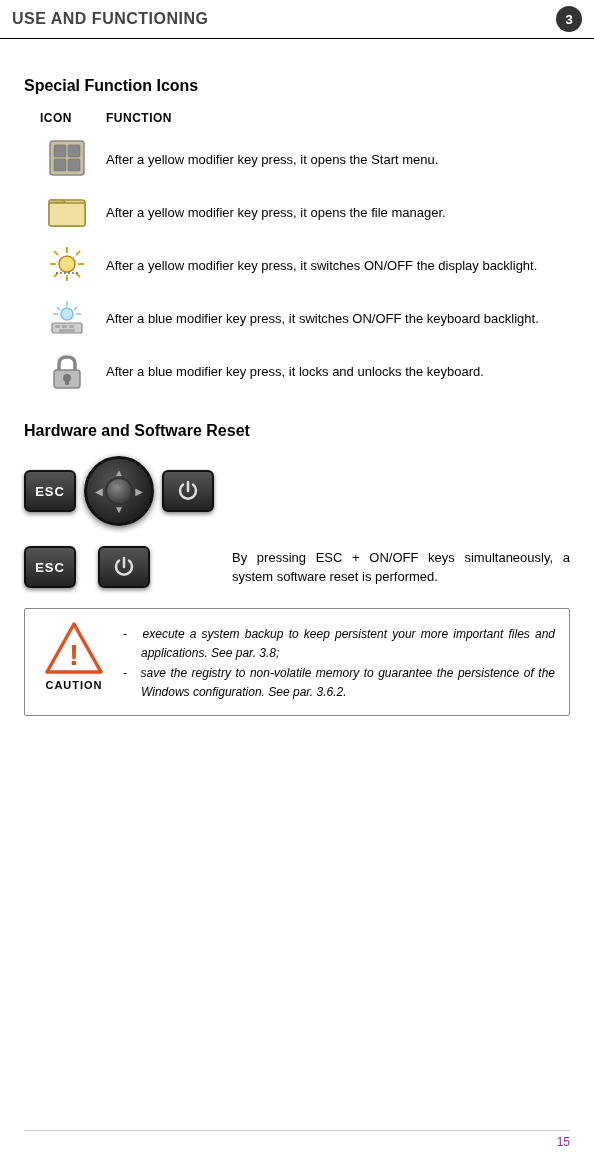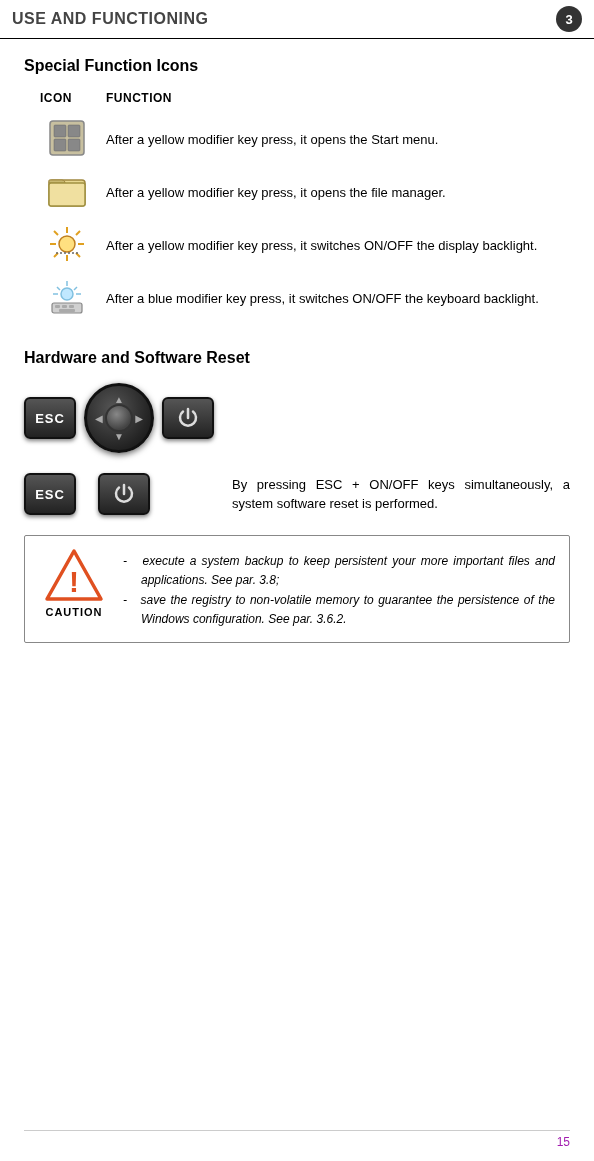--- a/index.html
+++ b/index.html
@@ -44,21 +44,21 @@
     
     .content {
       padding: 18px 24px 18px 24px;
     }
 
     
     .section-title {
       font-size: 16px;
       font-weight: bold;
       margin-bottom: 16px;
-      margin-top: 0;
+      margin-top: 20px;
     }
 
     
     .sfi-table {
       width: 100%;
       border-collapse: collapse;
       margin-bottom: 24px;
     }
     .sfi-table th {
       font-size: 12px;
@@ -312,20 +312,34 @@
             <rect x="4" y="25" width="30" height="10" rx="2" fill="#d0d0d0" stroke="#888" stroke-width="1.2"></rect>
             <rect x="7" y="27" width="5" height="3" rx="1" fill="#aaa"></rect>
             <rect x="14" y="27" width="5" height="3" rx="1" fill="#aaa"></rect>
             <rect x="21" y="27" width="5" height="3" rx="1" fill="#aaa"></rect>
             <rect x="11" y="31" width="16" height="3" rx="1" fill="#aaa"></rect>
           </svg>
         </td>
         <td class="func-cell">After a blue modifier key press, it switches ON/OFF the keyboard backlight.</td>
       </tr>
 
+      <tr>
+        <td class="icon-cell">
+          <svg class="icon-svg" viewBox="0 0 38 38">
+
+            <path d="M11,20 L11,13 Q11,6 19,6 Q27,6 27,13 L27,20" fill="none" stroke="#888" stroke-width="3.5" stroke-linecap="round"></path>
+
+            <rect x="6" y="19" width="26" height="18" rx="3" fill="#bbb" stroke="#888" stroke-width="1.5"></rect>
+
+            <circle cx="19" cy="27" r="4" fill="#777"></circle>
+            <rect x="17" y="28" width="4" height="6" rx="1" fill="#777"></rect>
+          </svg>
+        </td>
+        <td class="func-cell">After a blue modifier key press, it locks and unlocks the keyboard.</td>
+      </tr>
     </tbody>
   </table>
 
   <div class="reset-section">
     <div class="section-title">Hardware and Software Reset</div>
 
     <div class="reset-row">
       <div class="reset-keys">
 
         <div class="esc-key">ESC</div>

